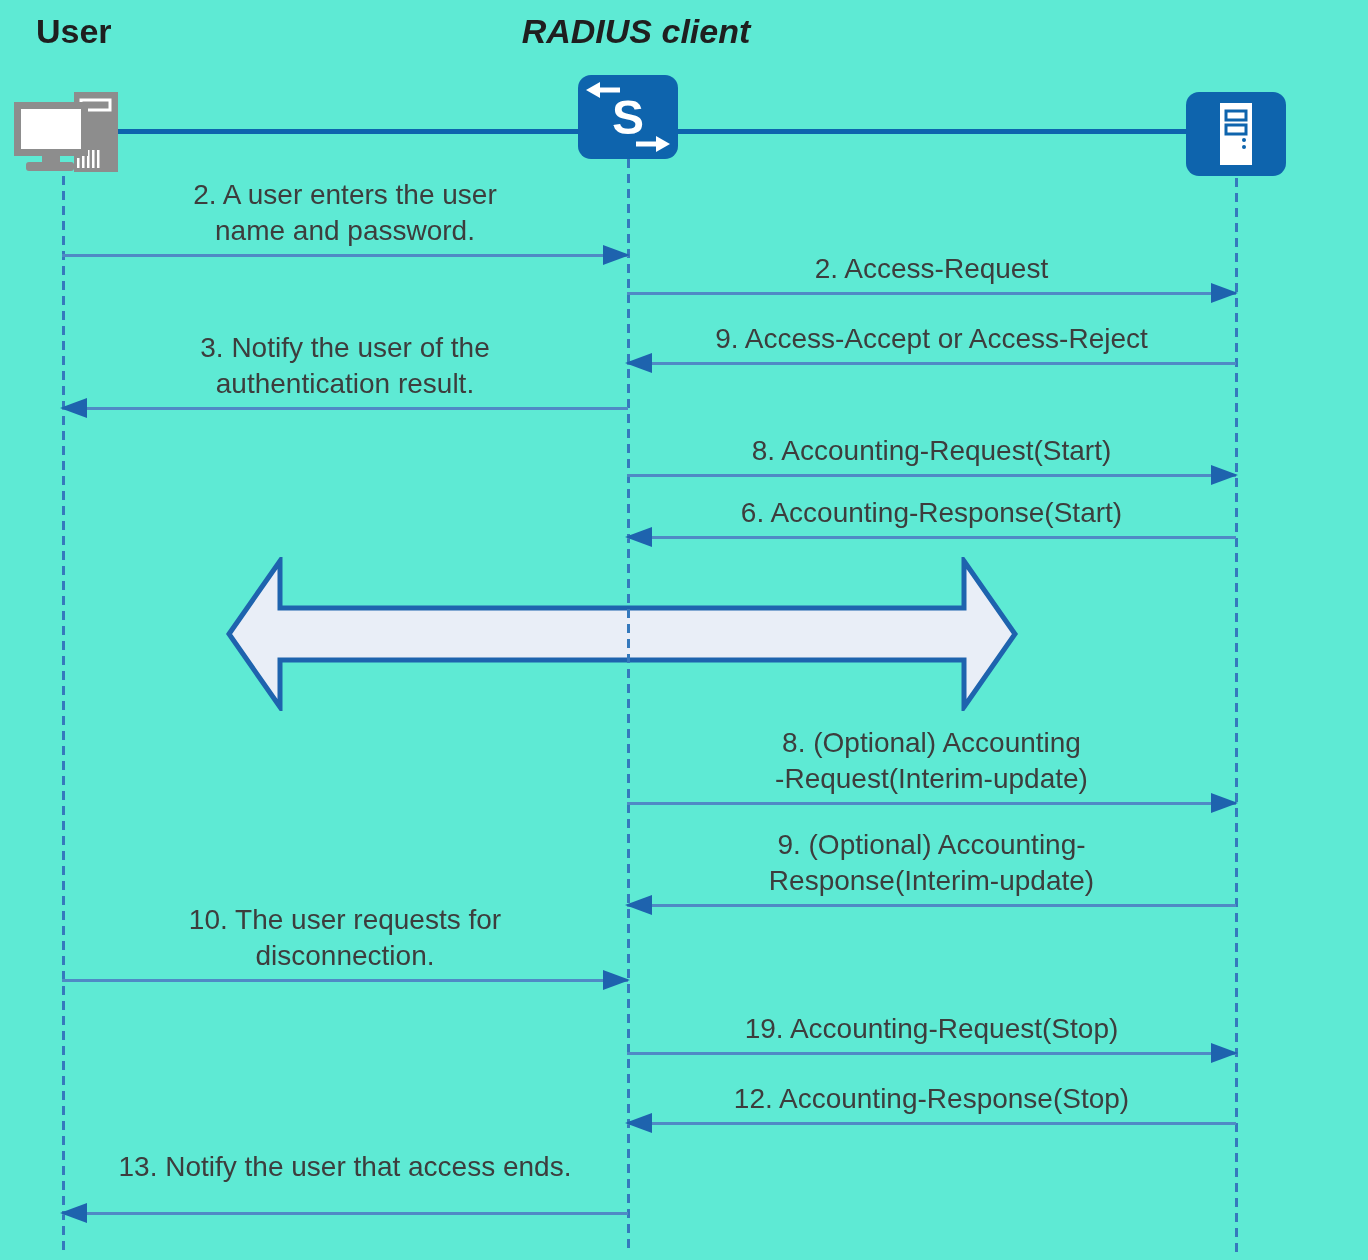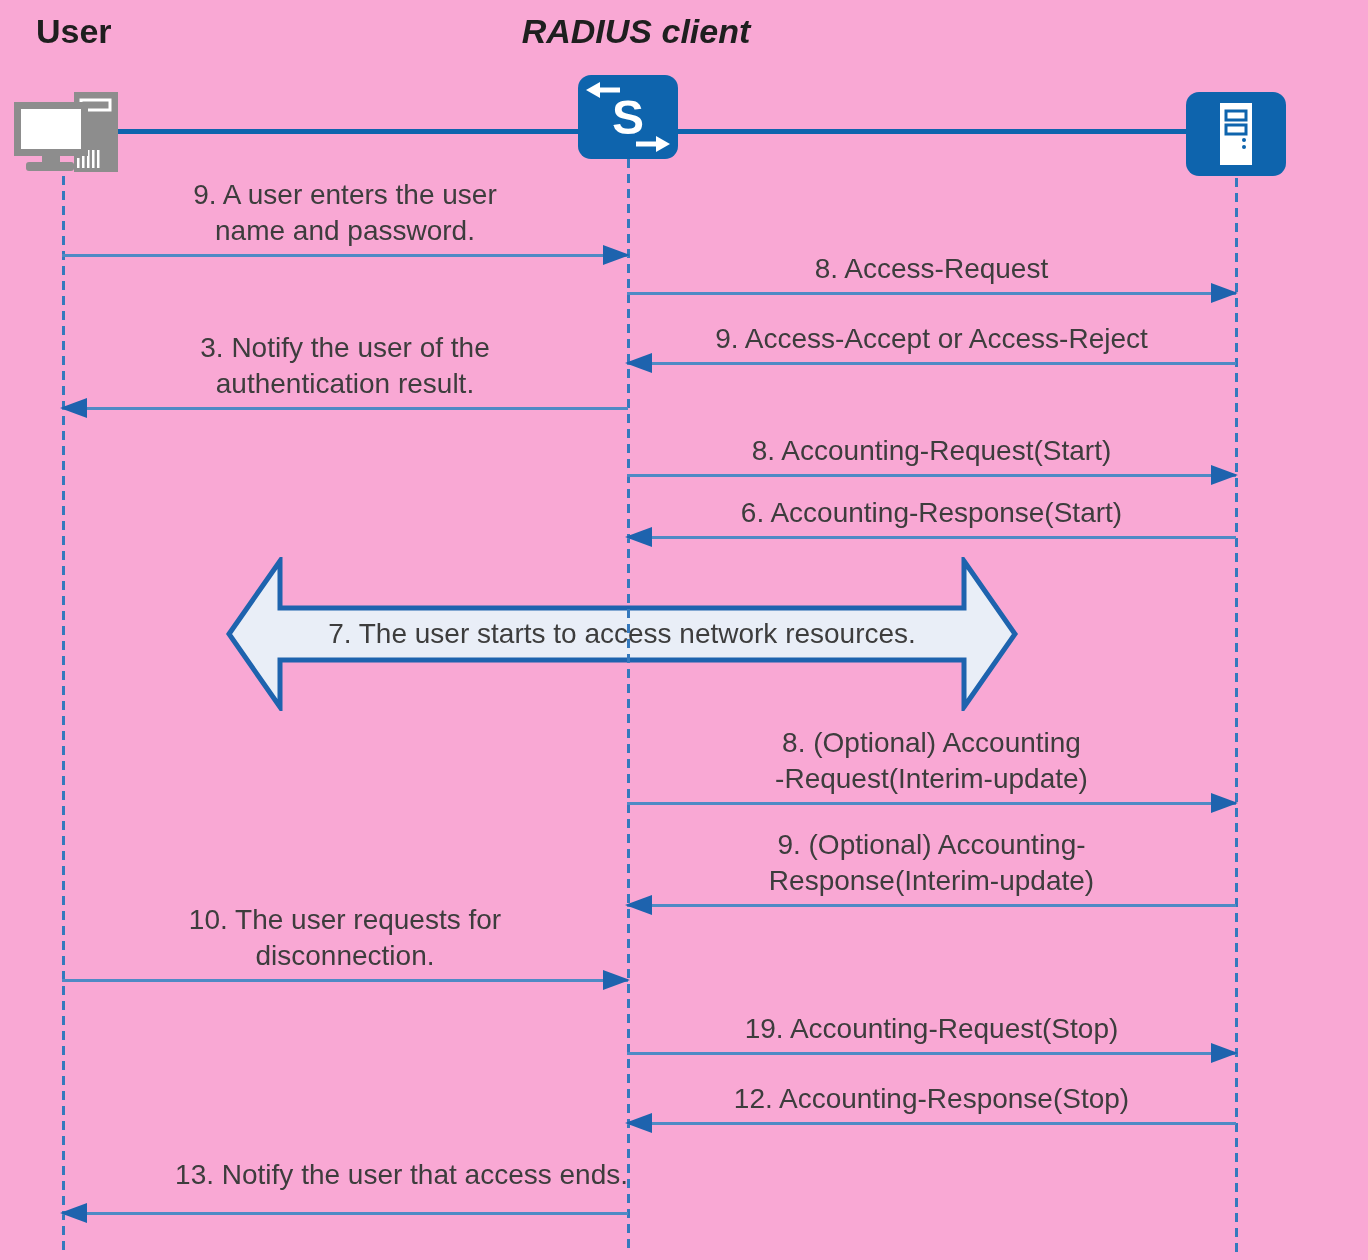--- a/index.html
+++ b/index.html
@@ -1,17 +1,17 @@
 <!DOCTYPE html>
 <html><head>
 <meta charset="utf-8">
 <style>
   html,body{margin:0;padding:0;background:#fff;}
   .canvas{
-    position:relative;width:1368px;height:1260px;background:#f9a8d4;overflow:hidden;
+    position:relative;width:1368px;height:1260px;background:#5eead4;overflow:hidden;
     font-family:"Liberation Sans",sans-serif;
   }
   
   .actor-label{
     position:absolute;top:12px;font-size:34px;font-weight:bold;color:#1f1f1f;white-space:nowrap;
   }
   #actor-user{left:36px;}
   #actor-client{left:636px;transform:translateX(-50%);font-style:italic;}
   #actor-server{left:1208px;transform:translateX(-50%);}
   
@@ -44,21 +44,21 @@
     position:absolute;left:-2px;top:-10px;width:0;height:0;
     border-top:10px solid transparent;border-bottom:10px solid transparent;border-right:27px solid #1e63ae;
   }
   
   .col-left{left:62px;width:566px;}
   
   .col-right{left:627px;width:609px;}
   #m1{top:255px;}  #m2{top:293px;}  #m3{top:363px;}  #m4{top:408px;}
   #m5{top:475px;}  #m6{top:537px;}  #m8{top:803px;}  #m9{top:905px;}
   #m10{top:980px;} #m11{top:1053px;}#m12{top:1123px;}#m13{top:1213px;}
-  #m13 .msg-label{bottom:20px;text-align:right;}
+  #m13 .msg-label{bottom:28px;}
   
   #m7{position:absolute;left:226px;top:557px;width:792px;height:154px;z-index:1;}
   #m7 svg{position:absolute;left:0;top:0;}
   #m7 .wide-label{
     position:absolute;left:54px;right:54px;top:51px;height:52px;line-height:52px;
     text-align:center;font-size:28px;color:#3d3d3d;white-space:nowrap;
   }
 </style>
 </head>
 <body>
@@ -105,28 +105,28 @@
     <rect x="40" y="33" width="20" height="9" fill="#ffffff" stroke="#0e64ad" stroke-width="3"></rect>
     <circle cx="58" cy="48" r="2" fill="#0e64ad"></circle>
     <circle cx="58" cy="55" r="2" fill="#0e64ad"></circle>
   </svg>
 
   <div class="lifeline" id="lifeline-user"></div>
   <div class="lifeline" id="lifeline-client"></div>
   <div class="lifeline" id="lifeline-server"></div>
 
   <div class="msg col-left" id="m1">
-    <div class="msg-label">9. A user enters the user
+    <div class="msg-label">2. A user enters the user
 name and password.</div>
     <div class="msg-line"></div>
     <div class="head-r"></div>
   </div>
 
   <div class="msg col-right" id="m2">
-    <div class="msg-label">8. Access-Request</div>
+    <div class="msg-label">2. Access-Request</div>
     <div class="msg-line"></div>
     <div class="head-r"></div>
   </div>
 
   <div class="msg col-right" id="m3">
     <div class="msg-label">9. Access-Accept or Access-Reject</div>
     <div class="msg-line"></div>
     <div class="head-l"></div>
   </div>
 
@@ -146,21 +146,20 @@
   <div class="msg col-right" id="m6">
     <div class="msg-label">6. Accounting-Response(Start)</div>
     <div class="msg-line"></div>
     <div class="head-l"></div>
   </div>
 
   <div id="m7">
     <svg width="792" height="154" viewBox="0 0 792 154">
       <polygon points="3,77 54,4 54,51 738,51 738,4 789,77 738,150 738,103 54,103 54,150" fill="#e9eef7" stroke="#1e63ae" stroke-width="5" stroke-linejoin="miter"></polygon>
     </svg>
-    <div class="wide-label">7. The user starts to access network resources.</div>
   </div>
 
   <div class="msg col-right" id="m8">
     <div class="msg-label">8. (Optional) Accounting
 -Request(Interim-update)</div>
     <div class="msg-line"></div>
     <div class="head-r"></div>
   </div>
 
   <div class="msg col-right" id="m9">

